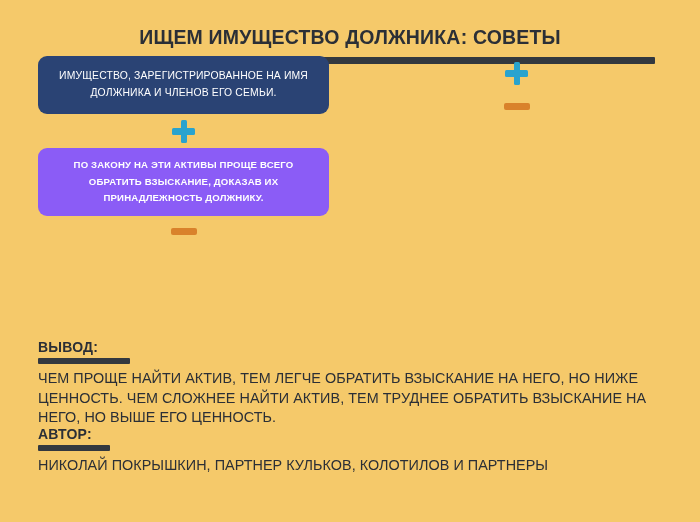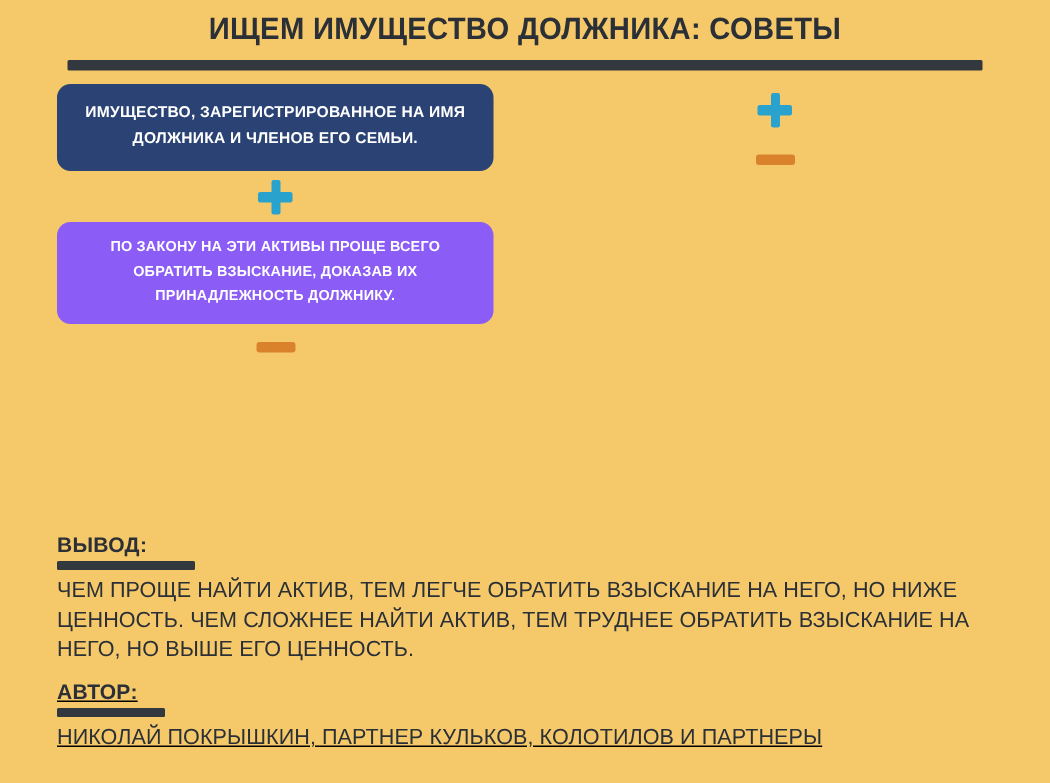--- a/index.html
+++ b/index.html
@@ -18,21 +18,21 @@
   .page {
     width: 700px;
     height: 522px;
     position: relative;
     background: #f5c96a;
     box-sizing: border-box;
   }
 
   
   .header {
-    padding-top: 9px;
+    padding-top: 26px;
     text-align: center;
   }
   .header-title {
     font-size: 20.5px;
     font-weight: bold;
     color: #2b2f36;
     letter-spacing: 0.2px;
     line-height: 1.1;
     text-transform: uppercase;
     font-stretch: condensed;
@@ -70,21 +70,21 @@
     text-align: center;
     text-transform: uppercase;
     display: flex;
     align-items: center;
     justify-content: center;
     padding: 9px 13px;
   }
   .card-navy {
     background: #2a4374;
     font-size: 10.4px;
-    font-weight: bold;
+    font-weight: normal;
     line-height: 1.62;
     letter-spacing: 0.15px;
     min-height: 58px;
   }
   .card-blue {
     background: #8b5cf6;
     font-size: 9.6px;
     font-weight: bold;
     line-height: 1.72;
     letter-spacing: 0.15px;
@@ -133,21 +133,21 @@
     width: 26px;
     height: 7px;
     background: #d9822b;
     border-radius: 2px;
   }
 
   
   .bottom {
     position: absolute;
     left: 38px;
-    top: 356px;
+    top: 340px;
     width: 630px;
   }
   .sect-label {
     font-size: 14px;
     font-weight: bold;
     color: #2b2f36;
     letter-spacing: 0.2px;
     text-transform: uppercase;
     line-height: 1.1;
   }
@@ -164,22 +164,21 @@
     font-size: 14.6px;
     color: #2b2f36;
     line-height: 1.31;
     letter-spacing: 0.05px;
     text-transform: uppercase;
     font-weight: normal;
     transform: scaleX(0.985);
     transform-origin: left center;
   }
   .block-avtor {
-    margin-top: 11px;
-    text-decoration: underline;
+    margin-top: 0;
   }
 </style>
 </head>
 <body>
 
 <div class="page">
 
   <div class="header">
     <div class="header-title">ИЩЕМ ИМУЩЕСТВО ДОЛЖНИКА: СОВЕТЫ</div>
     <div class="header-rule"></div>

